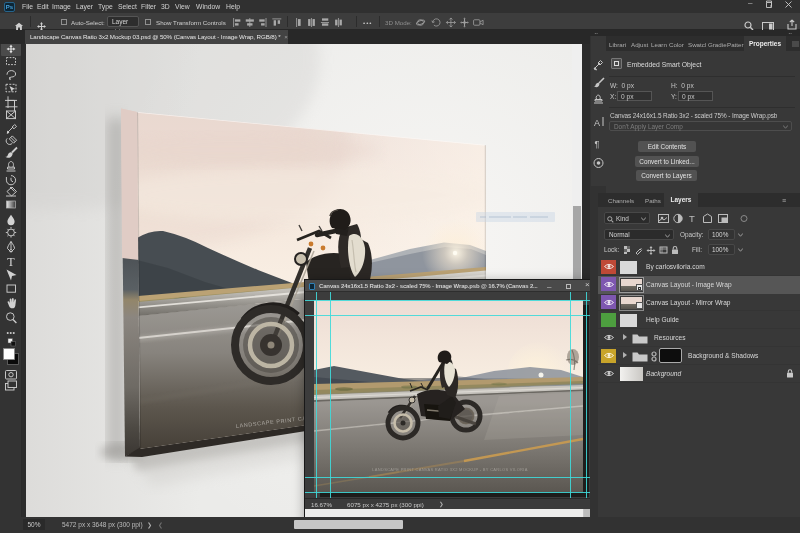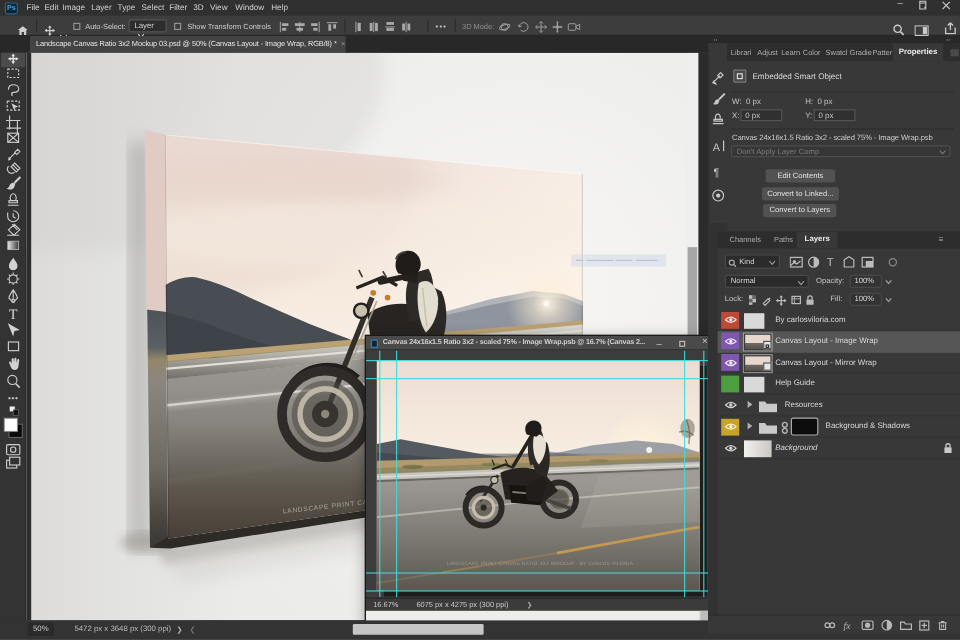--- a/index.html
+++ b/index.html
@@ -735,31 +735,14 @@
           <div style="position:absolute; left:22px; top:2px; width:23px; height:14px; background:linear-gradient(90deg,#f2f1ef,#c9c7c3);"></div>
           <div style="position:absolute; left:48px; top:5px; font-style:italic;">Background</div>
           <svg style="position:absolute; left:188px; top:4px;" width="8" height="9" viewBox="0 0 8 9">
               <rect x="1" y="3.8" width="6" height="4.7" rx="0.5" fill="#c9c9c9"></rect>
               <path d="M2.3,3.8 v-1.3 a1.7 1.7 0 0 1 3.4 0 v1.3" fill="none" stroke="#c9c9c9" stroke-width="1.1"></path>
             </svg>
         </div>
       </div>
     </div>
 
-    <div style="position:absolute; left:0; top:482px; width:210px; height:16px; background:#383838; border-top:1px solid #2d2d2d;">
-      <svg style="position:absolute; left:96px; top:3px;" width="110" height="10" viewBox="0 0 110 10">
-        <g stroke="#b8b8b8" fill="none" stroke-width="1">
-          <circle cx="3.5" cy="5" r="2"></circle>
-            <circle cx="7.5" cy="5" r="2"></circle>
-          <text x="17" y="8" font-size="8" font-style="italic" fill="#b8b8b8" stroke="none" font-family="Liberation Serif">fx</text>
-          <rect x="32.5" y="1.5" width="9" height="7" rx="1"></rect>
-            <circle cx="37" cy="5" r="2.2" fill="#b8b8b8" stroke="none"></circle>
-          <circle cx="53" cy="5" r="4"></circle>
-            <path d="M53 1 a4 4 0 0 1 0 8 z" fill="#b8b8b8" stroke="none"></path>
-          <path d="M64.5,8.5 v-6 h3 l1,1.5 h5 v4.5 z"></path>
-          <rect x="80.5" y="1.5" width="7.5" height="7.5"></rect>
-            <path d="M84.2,3 v4.5 M82,5.2 h4.5" stroke-width="1.1"></path>
-          <path d="M96,3 h7 M97,3 v5.5 h5 v-5.5 M98.7,4.5 v2.5 M100.3,4.5 v2.5 M98.5,3 v-1 h2 v1" stroke-width="0.9"></path>
-        </g>
-      </svg>
-    </div>
   </div>
 </div>
 
 </body></html>

